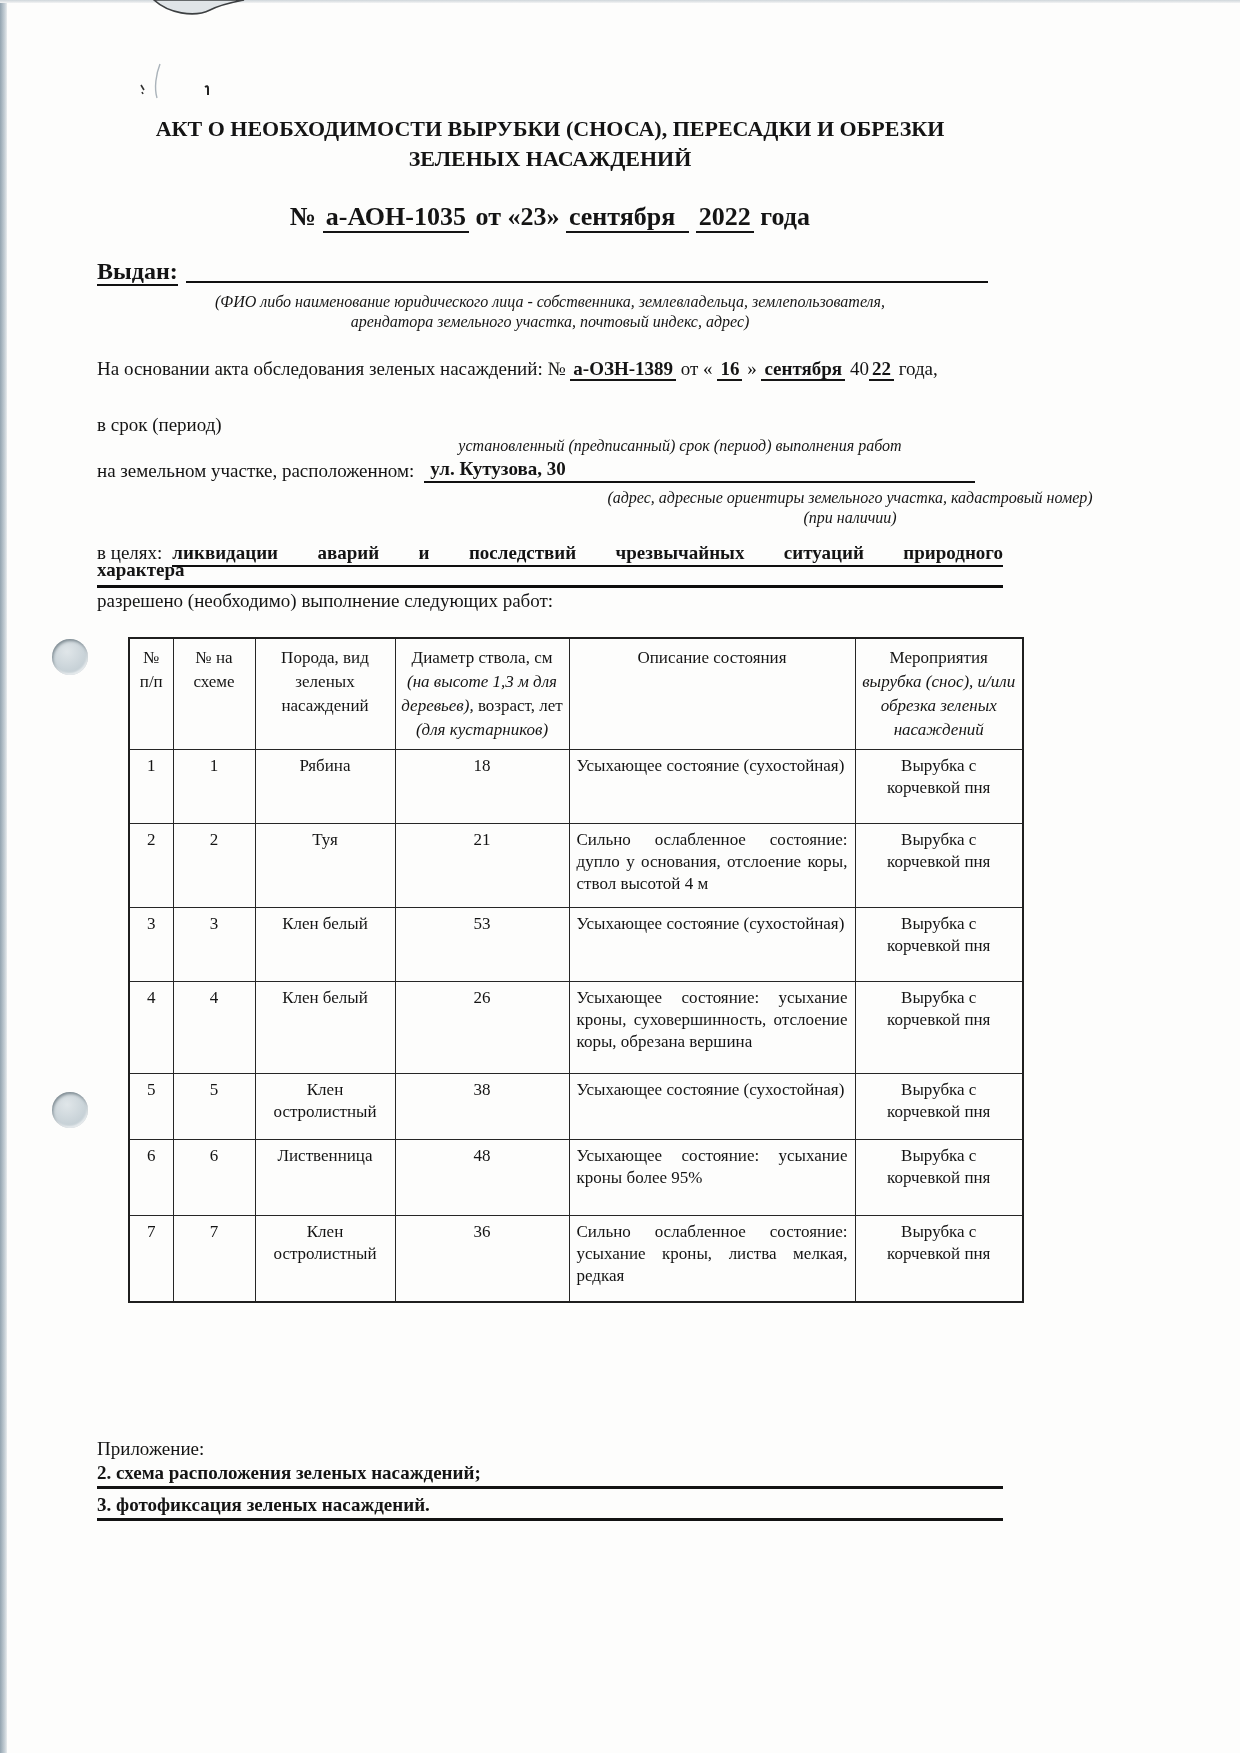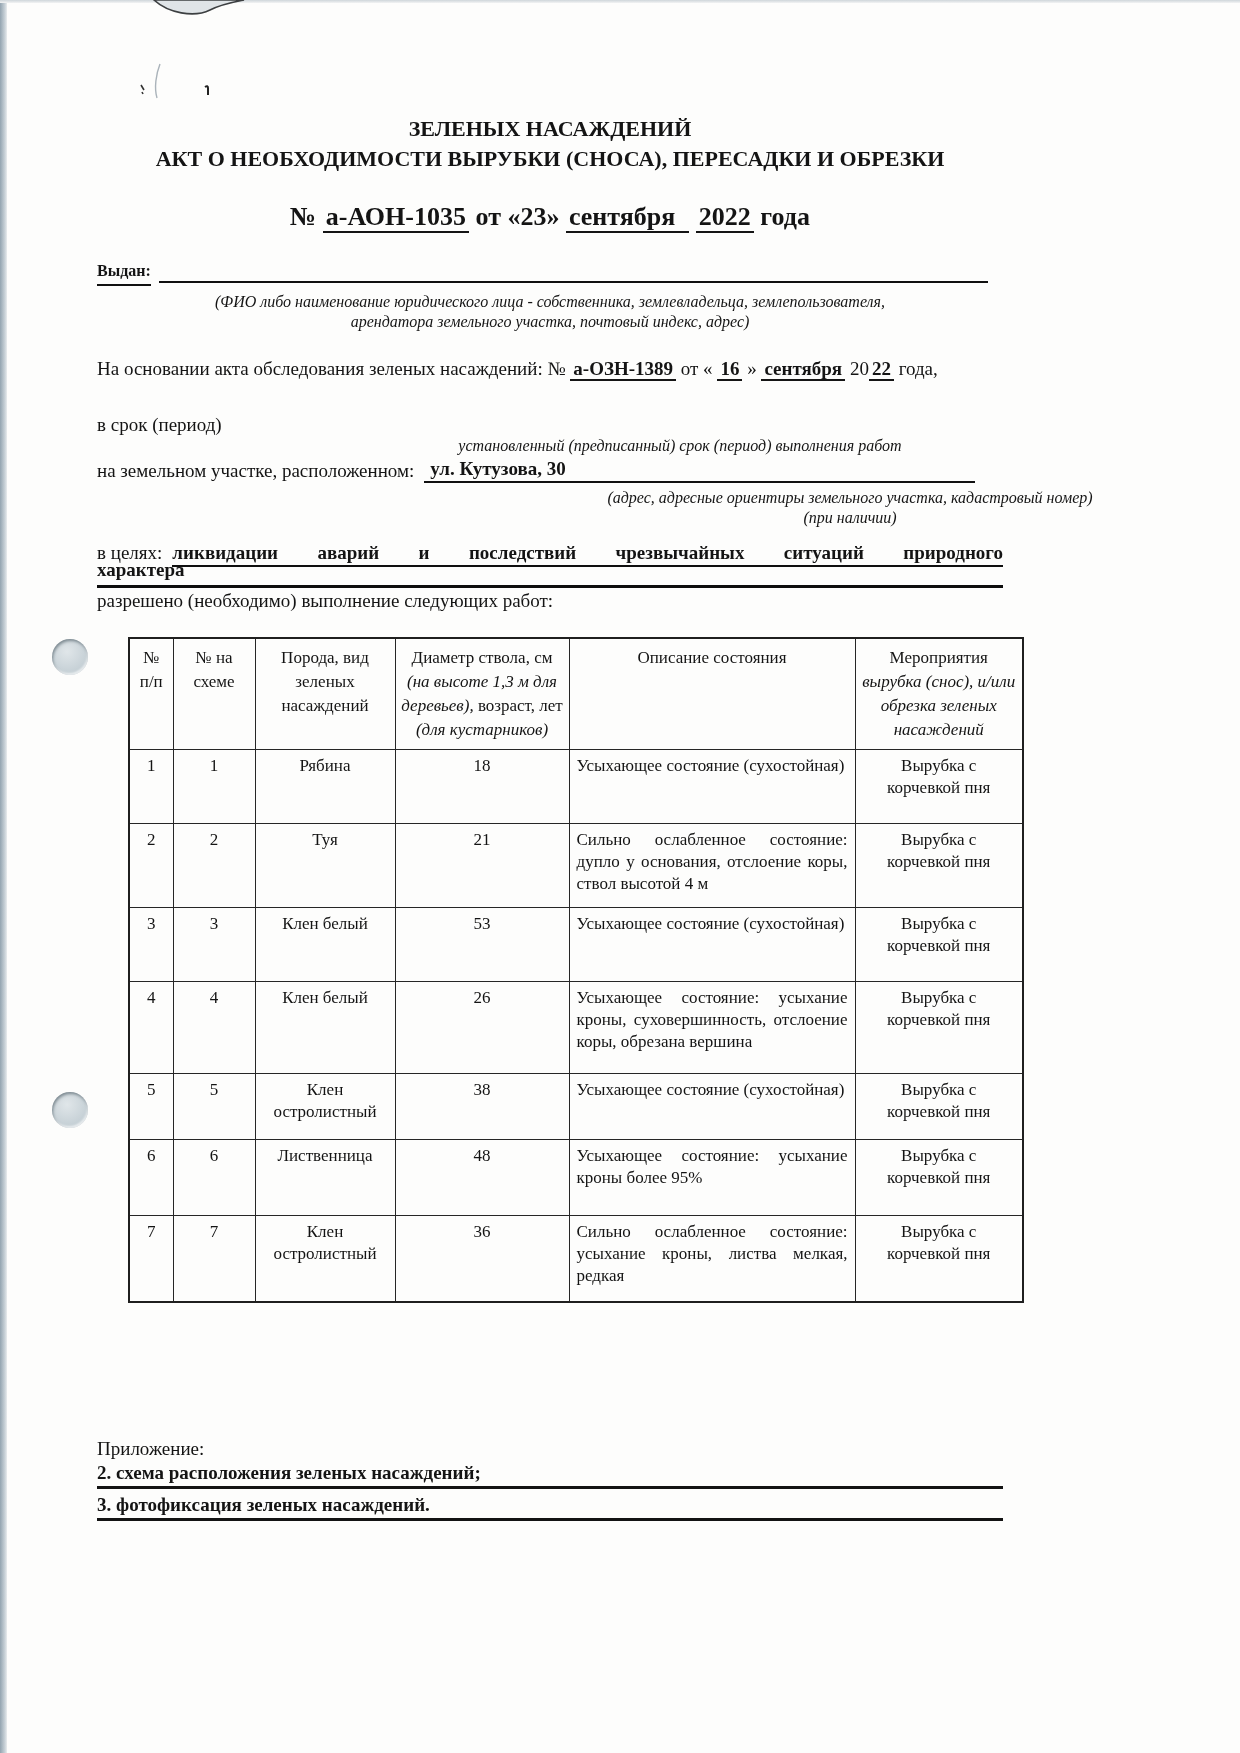--- a/index.html
+++ b/index.html
@@ -24,21 +24,21 @@
   
   .abs{position:absolute;left:97px;width:906px;}
   .title{top:114px;text-align:center;font-weight:bold;font-size:22px;line-height:30px;}
   .actnum{top:203px;text-align:center;font-weight:bold;font-size:26px;line-height:27px;}
   .u{border-bottom:2px solid #151515;padding:0 3px;}
   .u-wide{border-bottom:2px solid #151515;padding:0 14px 0 3px;}
   .line{font-size:19px;line-height:25px;}
   .bold{font-weight:bold;}
   .note{font-style:italic;font-size:16px;line-height:20px;}
   .issued{top:258px;display:flex;align-items:flex-end;}
-  .issued .lbl{font-weight:bold;font-size:16px;line-height:26px;white-space:nowrap;}
+  .issued .lbl{font-weight:bold;font-size:24px;line-height:26px;white-space:nowrap;}
   .issued .fill{flex:1;border-bottom:2.5px solid #101010;margin:0 15px 3px 8px;height:20px;}
   .issued-notes{top:292px;text-align:center;}
   .basis{top:356px;white-space:nowrap;}
   .term{top:412px;display:flex;align-items:flex-start;}
   .term .lbl{white-space:nowrap;margin-right:8px;}
   .term .val{flex:1;font-weight:bold;border-bottom:2.5px solid #111;}
   .term-note{top:436px;text-align:center;padding-left:130px;}
   .loc{top:456px;display:flex;align-items:flex-end;}
   .loc .lbl{white-space:nowrap;margin-right:10px;}
   .loc .val{font-weight:bold;border-bottom:2.5px solid #111;white-space:nowrap;padding:0 6px;}
@@ -86,22 +86,22 @@
 </svg>
 <svg class="pen-marks" viewBox="0 0 96 48">
   <path d="M27,6 C23,16 21,30 24,40" stroke="#aab3ba" stroke-width="1.4" fill="none"></path>
   <path d="M8,27 l3,5 M9,34 l1,2" stroke="#333" stroke-width="1.6" fill="none"></path>
   <path d="M72,29 q3,-2 3,1 l0,7" stroke="#222" stroke-width="2" fill="none"></path>
 </svg>
 <div class="hole hole-1"></div>
 <div class="hole hole-2"></div>
 
 <div class="abs title">
+  <div>АКТ О НЕОБХОДИМОСТИ ВЫРУБКИ (СНОСА), ПЕРЕСАДКИ И ОБРЕЗКИ</div>
   <div>ЗЕЛЕНЫХ НАСАЖДЕНИЙ</div>
-  <div>АКТ О НЕОБХОДИМОСТИ ВЫРУБКИ (СНОСА), ПЕРЕСАДКИ И ОБРЕЗКИ</div>
 </div>
 
 <div class="abs actnum">
   <span>№</span>
   <span class="u">а-АОН-1035</span>
   <span>от</span>
   <span>«23»</span>
   <span class="u-wide">сентября</span>
   <span class="u">2022</span>
   <span>года</span>
@@ -116,21 +116,21 @@
   <div>арендатора земельного участка, почтовый индекс, адрес)</div>
 </div>
 
 <div class="abs basis line">
   <span>На основании акта обследования зеленых насаждений: №</span>
   <span class="bold u">а-ОЗН-1389</span>
   <span>от «</span>
   <span class="bold u">16</span>
   <span>»</span>
   <span class="bold u">сентября</span>
-  <span>20</span><span class="bold u">22</span>
+  <span>40</span><span class="bold u">22</span>
   <span>года,</span>
 </div>
 
 <div class="abs term line">
   <span class="lbl">в срок (период)</span>
 </div>
 <div class="abs term-note note">установленный (предписанный) срок (период) выполнения работ</div>
 
 <div class="abs loc line">
   <span class="lbl">на земельном участке, расположенном:</span>

